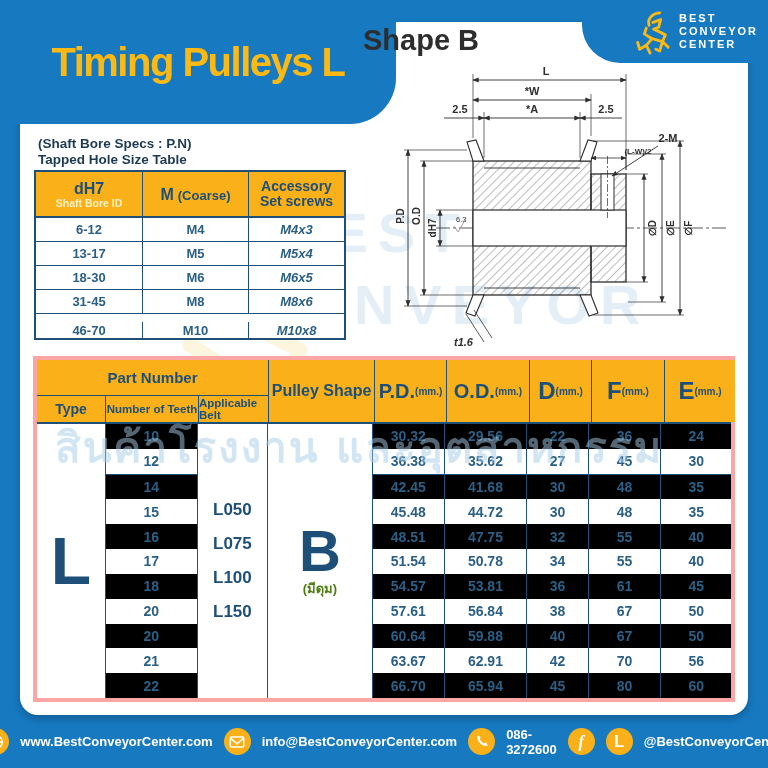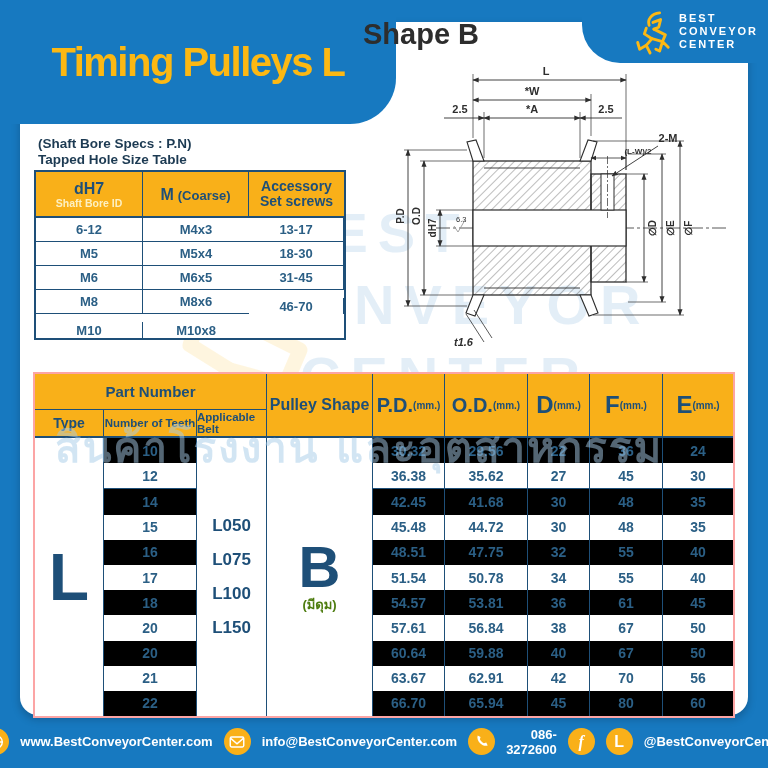--- a/index.html
+++ b/index.html
@@ -26,46 +26,46 @@
   .wm{position:absolute;z-index:2;pointer-events:none;}
   #wm-goat{left:120px;top:215px;width:220px;height:240px;opacity:.13;}
   .wm-line{color:#9CC4E4;opacity:.28;font-weight:bold;letter-spacing:10px;font-size:56px;white-space:nowrap;}
   #wm-en1{left:280px;top:200px;}
   #wm-en2{left:250px;top:272px;}
   #wm-en3{left:300px;top:344px;}
   #wm-thai{left:55px;top:414px;font-family:"DejaVu Sans",sans-serif;font-weight:bold;font-size:42px;
         color:#A7CCE8;opacity:.5;letter-spacing:2px;white-space:nowrap;z-index:6;}
 
   
-  #shape-heading{position:absolute;left:363px;top:18px;z-index:5;color:#2d2d2d;font-weight:bold;font-size:29px;}
+  #shape-heading{position:absolute;left:363px;top:24px;z-index:5;color:#2d2d2d;font-weight:bold;font-size:29px;}
   #diagram{position:absolute;left:396px;top:50px;z-index:4;}
   #diagram text{font-family:"Liberation Sans",sans-serif;fill:#2e2e2e;}
   .dimtxt{font-size:11px;font-weight:bold;}
   .dimsm{font-size:8px;font-weight:bold;}
   .rot{font-size:10px;font-weight:bold;}
 
   
   #tapped-title{position:absolute;left:38px;top:136px;z-index:5;color:#1C3A52;font-weight:bold;
         font-size:13.5px;line-height:16px;}
   #tapped{position:absolute;left:34px;top:170px;z-index:5;border:2px solid #1E4F78;background:#fff;
         display:grid;grid-template-columns:107px 106px 95px;grid-template-rows:46px repeat(5,24px);}
   #tapped .hc{background:#F9B019;display:flex;flex-direction:column;align-items:center;justify-content:center;
         border-right:1.5px solid #1E4F78;border-bottom:2px solid #1E4F78;}
   #tapped .hc.last{border-right:none;}
   #tapped .hc .main{color:#1E4F78;font-weight:bold;font-size:16px;line-height:17px;}
   #tapped .hc .sub{color:#FDF0C2;font-weight:bold;font-size:10.5px;line-height:12px;}
   #tapped .hc .subnavy{color:#1E4F78;font-weight:bold;font-size:13px;line-height:15px;}
   #tapped .dc{display:flex;align-items:center;justify-content:center;color:#2B5F85;font-weight:bold;
         font-size:13px;border-right:1.5px solid #1E4F78;border-bottom:1.5px solid #1E4F78;background:#fff;}
-  #tapped .dc.last{border-right:none;}
+  #tapped .dc.last{border-right:none;font-style:italic;}
   #tapped .dc.bot{border-bottom:none;margin-top:8px;}
 
   
   #mtable{position:absolute;left:33px;top:356px;z-index:5;width:702px;height:346px;box-sizing:border-box;
-        border:2px solid #fca5a5;background:#fff;display:flex;flex-direction:column;margin-top:16px;}
+        border:4px solid #fca5a5;background:#fff;display:flex;flex-direction:column;}
   #mt-header{height:64px;box-sizing:border-box;border-bottom:2px solid #1E4F78;display:grid;
         grid-template-columns:69px 93px 70px 106px 72px 83px 62px 73px 70px;grid-template-rows:36px 26px;}
   .hcell{background:#F9B019;display:flex;align-items:center;justify-content:center;box-sizing:border-box;
         border-right:1.5px solid #1E4F78;color:#1E4F78;font-weight:bold;}
   .hcell.norb{border-right:none;}
   .hcell.bb{border-bottom:1.5px solid #1E4F78;}
   .hcell.metric{flex-direction:row;}
   .hcell .bigpd{font-size:20px;line-height:20px;}
   .hcell .bigl{font-size:24px;line-height:22px;}
   .hcell .mm{font-size:10px;line-height:11px;}
@@ -77,21 +77,21 @@
         font-size:14px;}
   .dcell.shade{background:#000000;}
   .dcell.gsep{border-bottom:1.5px solid #1E4F78;box-sizing:border-box;}
   #type-letter{color:#1E4F78;font-weight:bold;font-size:66px;}
   .belt-item{color:#1E4F78;font-weight:bold;font-size:17px;margin:7px 0;}
   #shape-letter{color:#1E4F78;font-weight:bold;font-size:58px;line-height:54px;}
   #shape-sub{color:#4d7c0f;font-weight:bold;font-size:13px;font-family:Liberation Sans, sans-serif;}
 
   
   #footer{position:absolute;left:0;bottom:0;width:768px;height:53px;z-index:5;display:flex;
-        align-items:center;justify-content:center;gap:11px;color:#fff;font-weight:bold;font-size:13px;text-align:right;}
+        align-items:center;justify-content:center;gap:11px;color:#fff;font-weight:bold;font-size:13px;}
   .ficon{width:27px;height:27px;border-radius:50%;background:#F9B019;display:flex;align-items:center;
         justify-content:center;flex:0 0 auto;}
   .ficon .glyph{color:#fff;font-weight:bold;font-size:16px;}
   #footer a{color:#fff;text-decoration:none;}
 </style>
 </head>
 <body>
 
 <div id="page">
 
@@ -241,20 +241,21 @@
         <span class="main">M</span>
         <span class="subnavy">(Coarse)</span>
       </div>
     </div>
     <div class="hc last">
       <div class="subnavy" style="font-size:14px">Accessory</div>
       <div class="subnavy" style="font-size:14px">Set screws</div>
     </div>
 
     <div class="dc">6-12</div>
+    <div class="dc">M4</div>
     <div class="dc last">M4x3</div>
     <div class="dc">13-17</div>
     <div class="dc">M5</div>
     <div class="dc last">M5x4</div>
     <div class="dc">18-30</div>
     <div class="dc">M6</div>
     <div class="dc last">M6x5</div>
     <div class="dc">31-45</div>
     <div class="dc">M8</div>
     <div class="dc last">M8x6</div>

